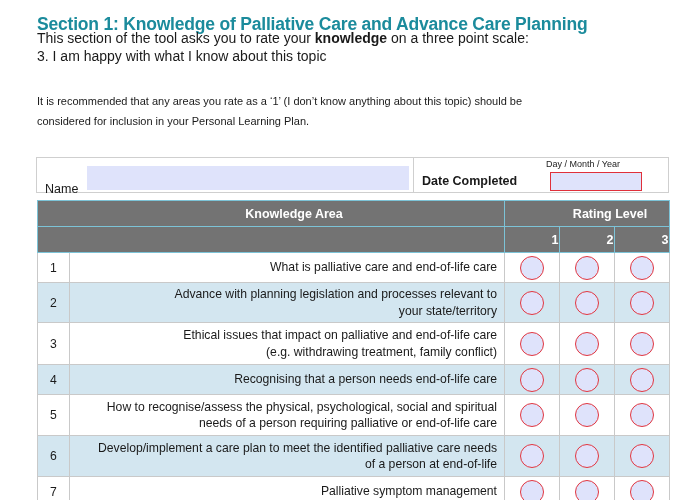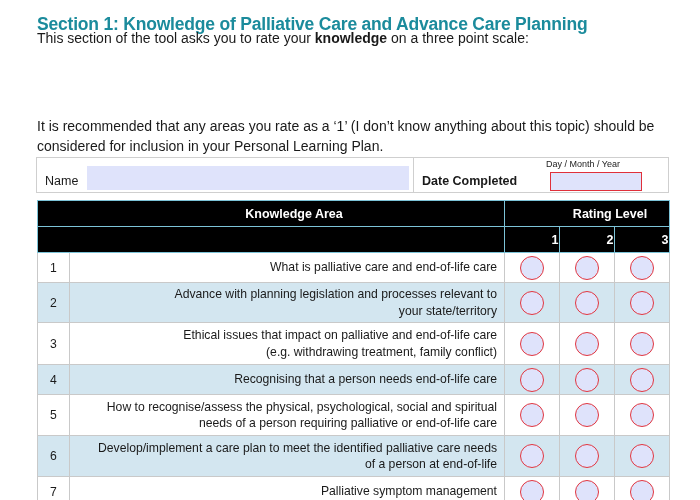--- a/index.html
+++ b/index.html
@@ -1,47 +1,48 @@
 <!DOCTYPE html>
 <html><head>
 <meta charset="utf-8">
 <style>
   * { box-sizing: border-box; margin: 0; padding: 0; }
   html, body { width: 700px; height: 500px; overflow: hidden; background: #ffffff; }
   body { font-family: "Liberation Sans", sans-serif; color: #1a1a1a; position: relative; }
   .title { position: absolute; left: 37px; top: 14px; font-size: 17.5px; font-weight: bold; color: #1b8b9c; letter-spacing: -0.2px; white-space: nowrap; }
   .intro { position: absolute; left: 37px; top: 29px; font-size: 14px; line-height: 18.2px; white-space: nowrap; }
   .intro b { font-weight: bold; }
-  .rec { position: absolute; left: 37px; top: 117px; font-size: 14px; line-height: 19.5px; white-space: nowrap; }
+  .rec { position: absolute; left: 37px; top: 92px; font-size: 11px; line-height: 19.5px; white-space: nowrap; }
 
   .namebox { position: absolute; left: 36px; top: 157px; width: 633px; height: 36px; border: 1px solid #cfcfcf; background: #fff; }
-  .namebox .lbl-name { position: absolute; left: 8px; top: 16px; font-size: 12.5px; }
+  .namebox .lbl-name { position: absolute; left: 8px; top: 24px; font-size: 12.5px; }
   .namebox .name-field { position: absolute; left: 50px; top: 8px; width: 322px; height: 24px; background: #dfe3fb; border: none; }
   .namebox .divider { position: absolute; left: 376px; top: 0; width: 1px; height: 34px; background: #cfcfcf; }
   .namebox .lbl-date { position: absolute; left: 385px; top: 16px; font-size: 12.5px; font-weight: bold; }
   .namebox .date-hint { position: absolute; left: 509px; top: 1px; font-size: 9px; color: #222; white-space: nowrap; }
   .namebox .date-field { position: absolute; left: 513px; top: 14px; width: 92px; height: 19px; background: #dfe3fb; border: 1px solid #e0303a; }
 
   table.kt { position: absolute; left: 37px; top: 200px; width: 632px; border-collapse: collapse; table-layout: fixed; font-size: 12.2px; }
-  table.kt th { background: #000000; color: #fff; font-weight: bold; font-size: 12.5px; border: 1px solid #7cc3d7; height: 26px; padding-left: 46px; }
+  table.kt th { background: #737373; color: #fff; font-weight: bold; font-size: 12.5px; border: 1px solid #7cc3d7; height: 26px; padding-left: 46px; }
   table.kt td { border: 1px solid #c9c9c9; vertical-align: middle; text-align: right; }
   table.kt td.num { text-align: center; width: 32px; }
   table.kt td.area { padding: 3px 7px; line-height: 16.3px; }
   table.kt td.rate { text-align: center; width: 55px; }
   table.kt tr.odd td { background: #ffffff; }
   table.kt tr.even td { background: #d3e6f0; }
   .radio { display: inline-block; width: 24px; height: 24px; border-radius: 50%; border: 1.3px solid #e23640; background: #dfe3fb; vertical-align: middle; cursor: pointer; }
 </style>
 </head>
 <body>
 
 <div class="title">Section 1: Knowledge of Palliative Care and Advance Care Planning</div>
 
 <div class="intro">
   <div><span>This section of the tool asks you to rate your </span><b>knowledge</b><span> on a three point scale:</span></div>
+  <div>3. I am happy with what I know about this topic</div>
 </div>
 
 <div class="rec">
   <div>It is recommended that any areas you rate as a ‘1’ (I don’t know anything about this topic) should be</div>
   <div>considered for inclusion in your Personal Learning Plan.</div>
 </div>
 
 <div class="namebox">
   <span class="lbl-name">Name</span>
   <input class="name-field" type="text" value="" style="">

